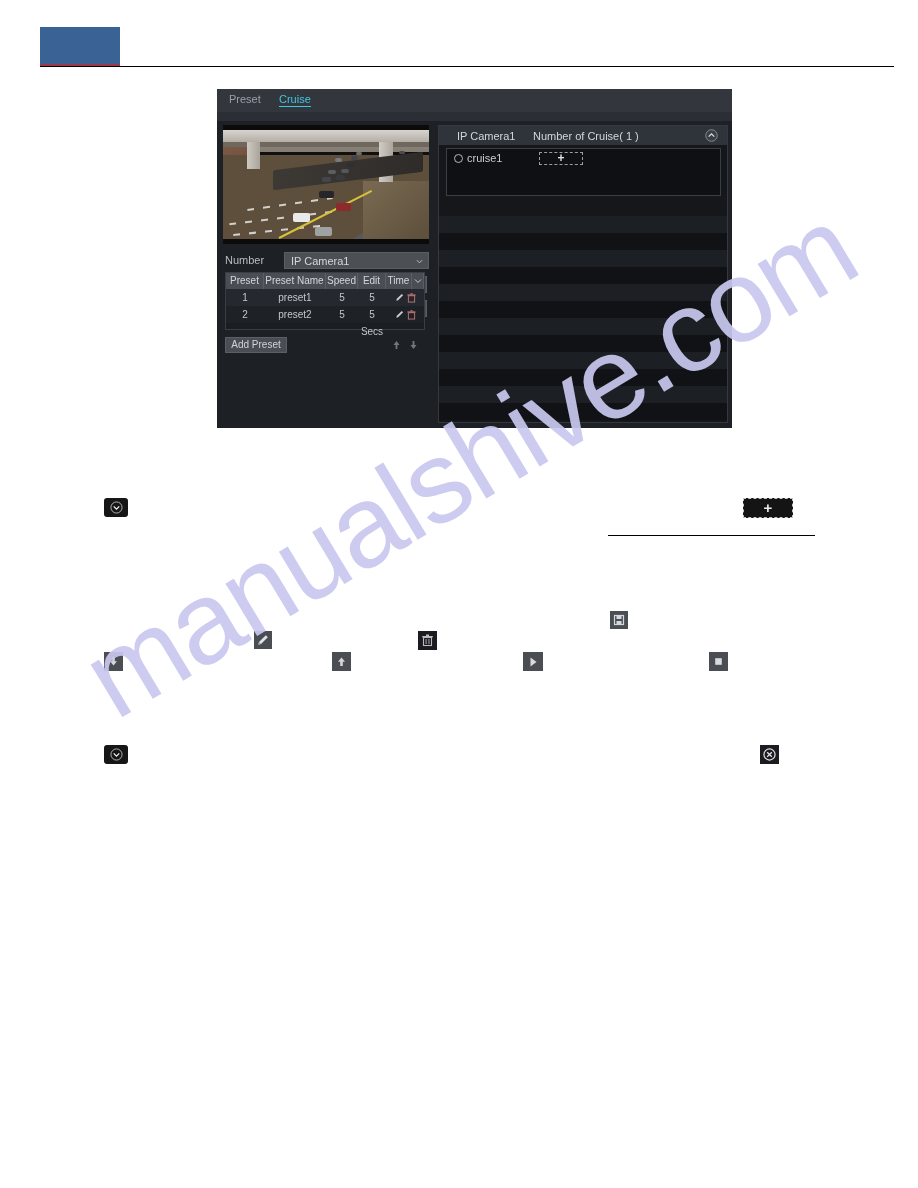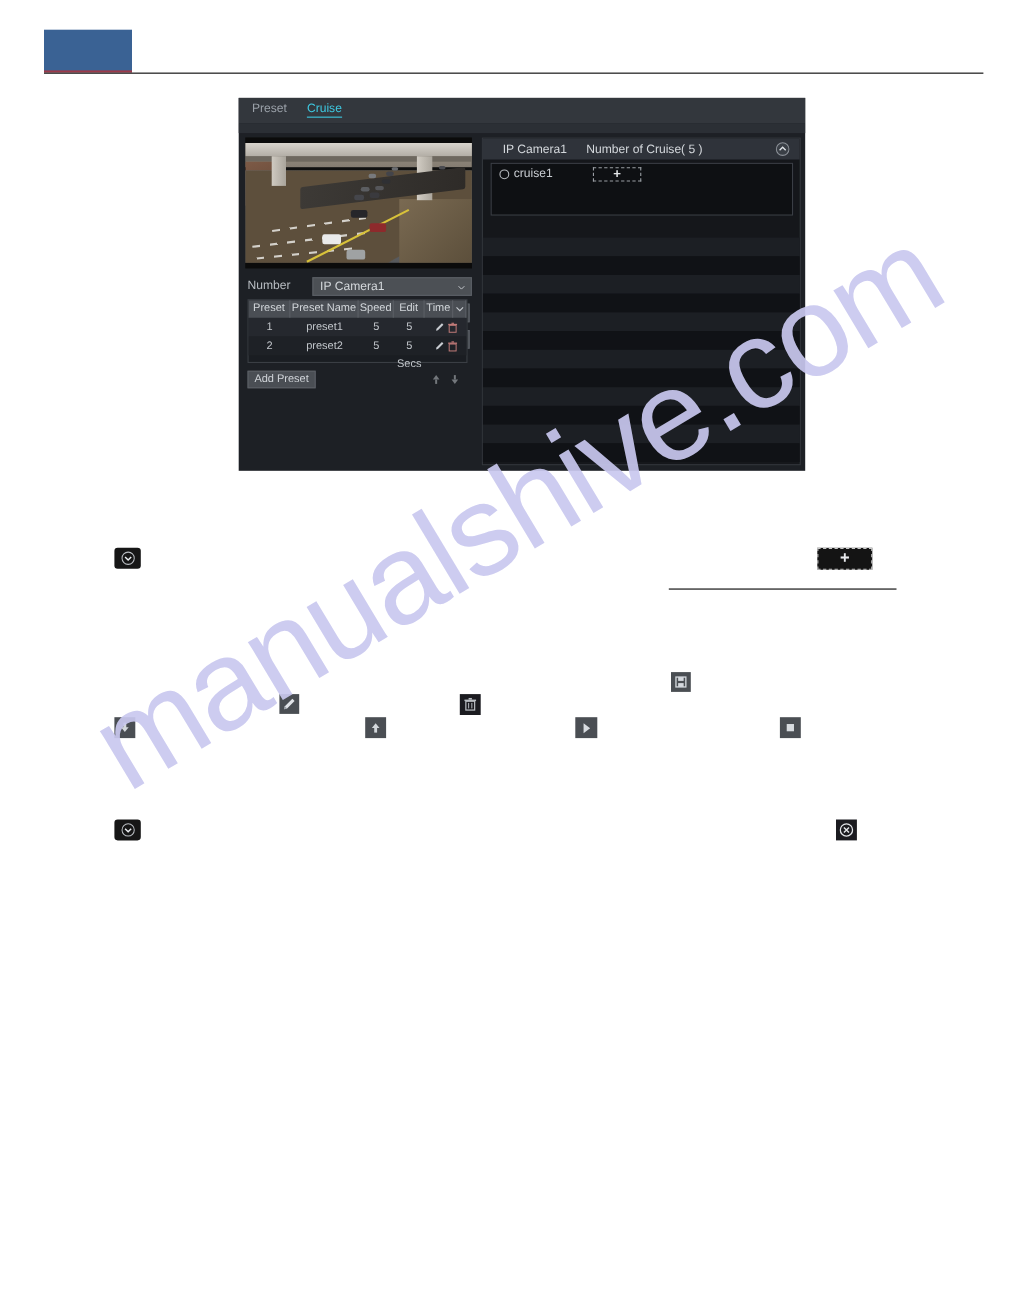--- a/index.html
+++ b/index.html
@@ -627,21 +627,21 @@
     <div class="rp-stripe odd" style="top:175px;"></div>
     <div class="rp-stripe even" style="top:192px;"></div>
     <div class="rp-stripe odd" style="top:209px;"></div>
     <div class="rp-stripe even" style="top:226px;"></div>
     <div class="rp-stripe odd" style="top:243px;"></div>
     <div class="rp-stripe even" style="top:260px;"></div>
     <div class="rp-stripe odd" style="top:277px;"></div>
 
     <div id="rp-header">
       <span id="rp-cam-label">IP Camera1</span>
-      <span id="rp-count-label">Number of Cruise( 5 )</span>
+      <span id="rp-count-label">Number of Cruise( 1 )</span>
       <span id="rp-collapse">
         <svg width="13" height="13" viewBox="0 0 14 14">
           <circle cx="7" cy="7" r="6.2" fill="#3a3f46" stroke="#8b9097" stroke-width="1"></circle>
           <path d="M4 8.2 L7 5.2 L10 8.2" stroke="#dfe3e7" stroke-width="1.3" fill="none"></path>
         </svg>
       </span>
     </div>
 
     <div id="rp-list-box">
       <span id="rp-radio"></span>

